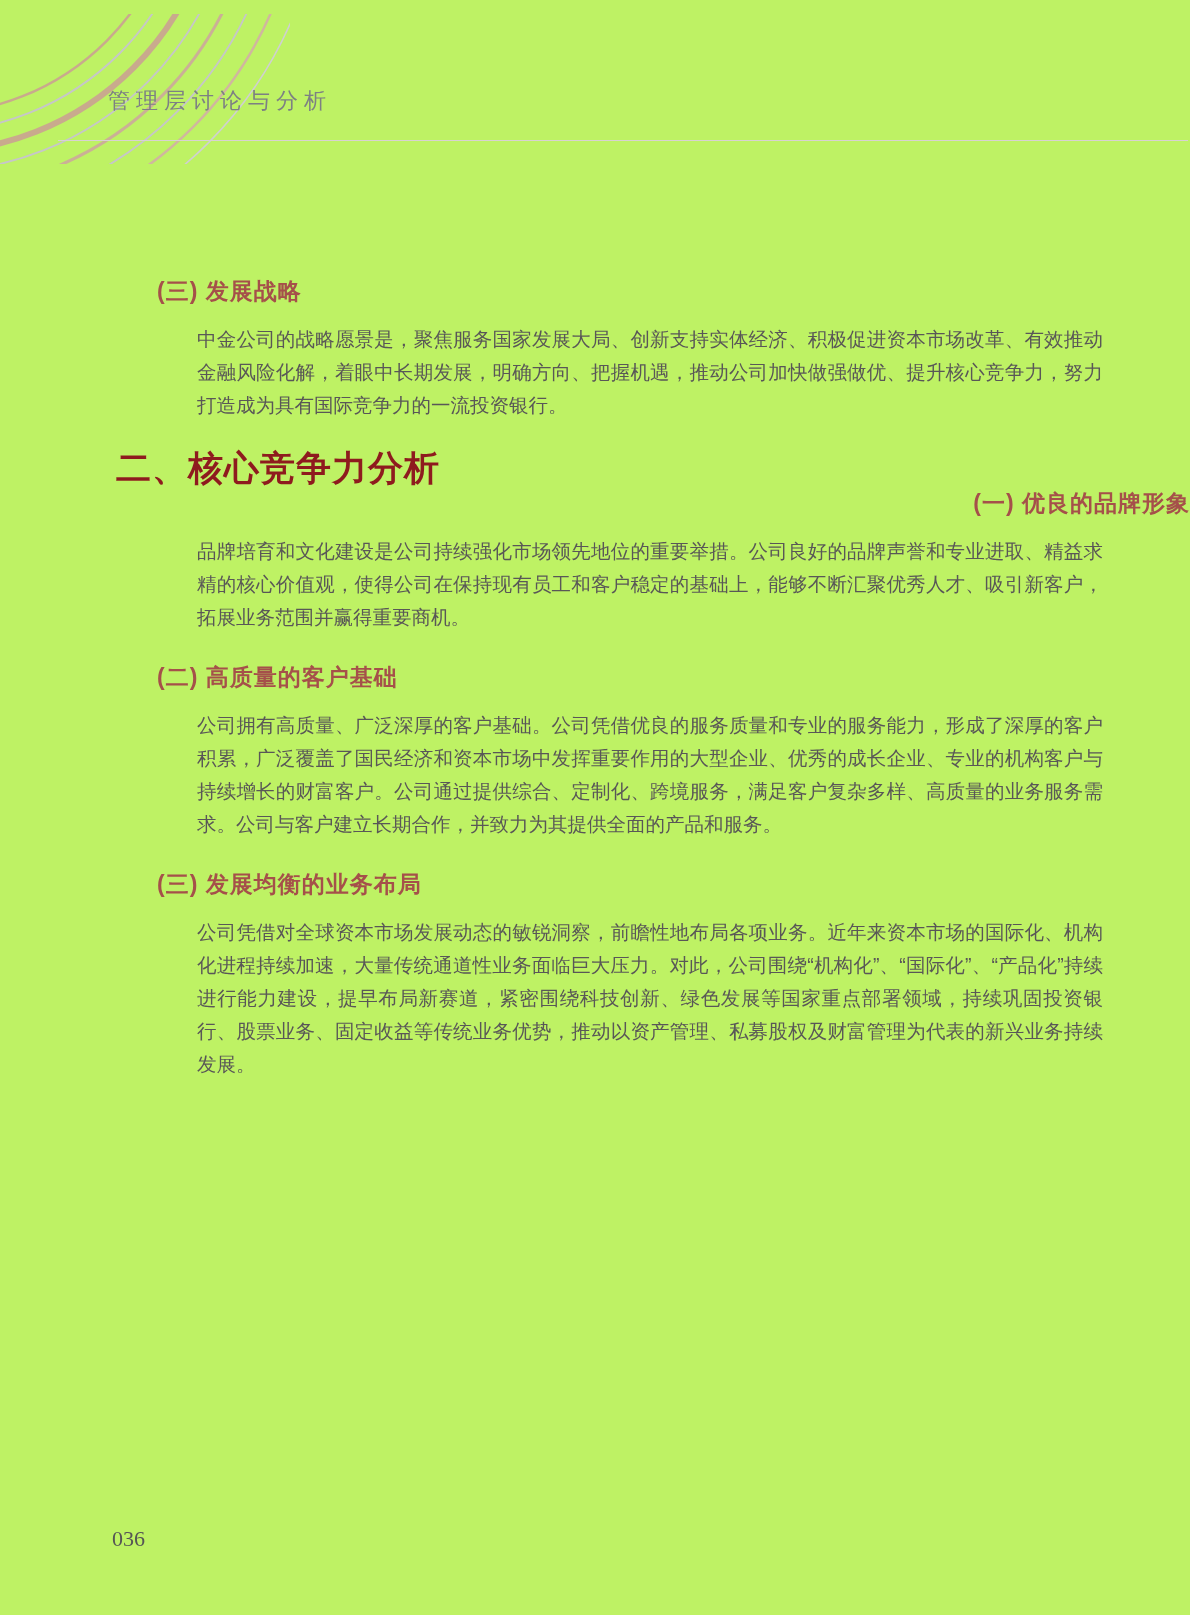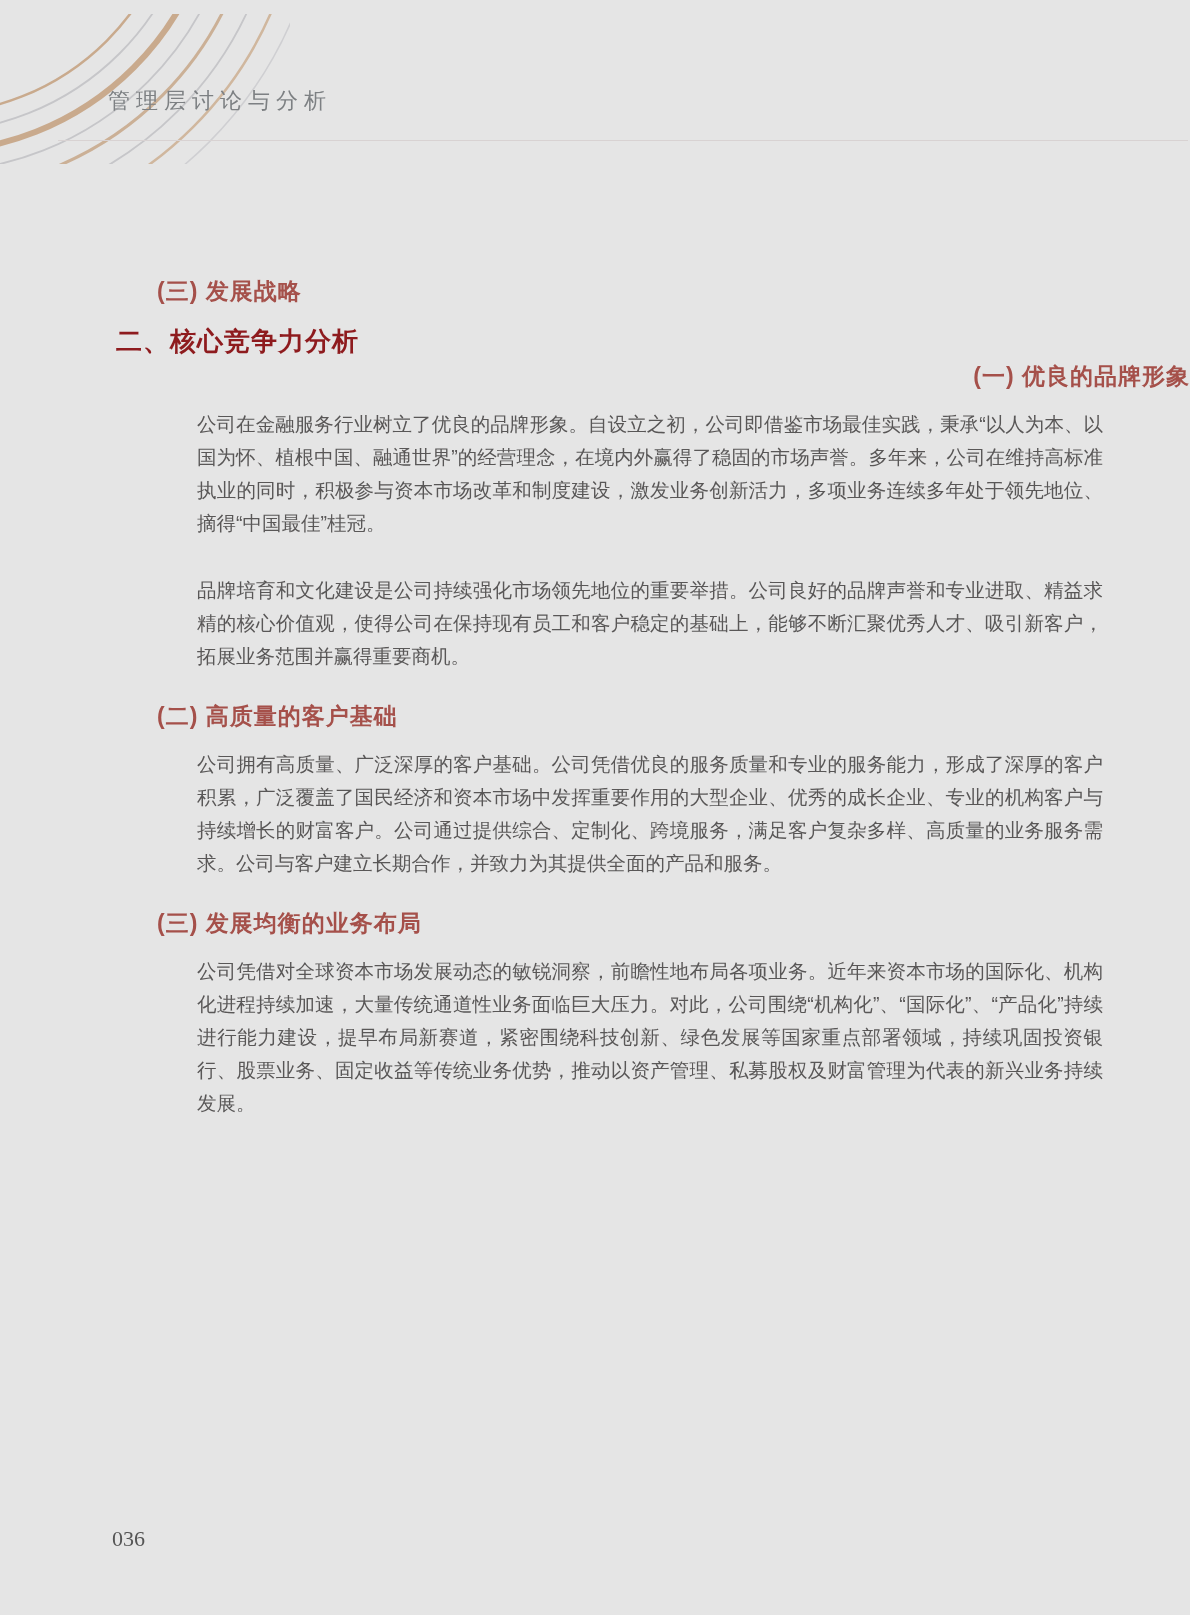--- a/index.html
+++ b/index.html
@@ -1,20 +1,20 @@
 <!DOCTYPE html>
 <html lang="zh"><head>
 <meta charset="utf-8">
 <style>
   html,body{margin:0;padding:0;background:#ffffff;}
   .page{
     position:relative;
     width:1190px;
     height:1615px;
-    background:#e5e5e5;
+    background:#bef264;
     overflow:hidden;
     font-family:"Liberation Sans", sans-serif;
   }
   
   .swoosh{position:absolute;top:14px;left:0;}
   
   .page-header-title{
     position:absolute;
     left:108px;
     top:86px;
@@ -32,21 +32,21 @@
     height:1px;
     background:#d8d2d2;
     border:none;
     margin:0;
     padding:0;
   }
   
   .content{position:absolute;left:0;top:278px;right:0;}
   .main-heading{
     margin:20px 0 6px 116px;
-    font-size:26px;
+    font-size:35px;
     line-height:32px;
     font-weight:bold;
     color:#8e1b1e;
     letter-spacing:1px;
   }
   .sub-heading{
     margin:28px 0 18px 157px;
     font-size:23px;
     line-height:27px;
     font-weight:bold;
@@ -93,28 +93,28 @@
   </svg>
 
   <div class="page-header-title">管理层讨论与分析</div>
 
   <div class="header-rule"></div>
 
   <main class="content">
 
     <section>
       <h3 class="sub-heading">(三) 发展战略</h3>
+      <p class="body-para">中金公司的战略愿景是，聚焦服务国家发展大局、创新支持实体经济、积极促进资本市场改革、有效推动金融风险化解，着眼中长期发展，明确方向、把握机遇，推动公司加快做强做优、提升核心竞争力，努力打造成为具有国际竞争力的一流投资银行。</p>
     </section>
 
 
     <h2 class="main-heading">二、核心竞争力分析</h2>
 
     <section id="sec-brand">
       <h3 class="sub-heading">(一) 优良的品牌形象</h3>
-      <p class="body-para gap-lg">公司在金融服务行业树立了优良的品牌形象。自设立之初，公司即借鉴市场最佳实践，秉承“以人为本、以国为怀、植根中国、融通世界”的经营理念，在境内外赢得了稳固的市场声誉。多年来，公司在维持高标准执业的同时，积极参与资本市场改革和制度建设，激发业务创新活力，多项业务连续多年处于领先地位、摘得“中国最佳”桂冠。</p>
       <p class="body-para">品牌培育和文化建设是公司持续强化市场领先地位的重要举措。公司良好的品牌声誉和专业进取、精益求精的核心价值观，使得公司在保持现有员工和客户稳定的基础上，能够不断汇聚优秀人才、吸引新客户，拓展业务范围并赢得重要商机。</p>
     </section>
 
     <section>
       <h3 class="sub-heading">(二) 高质量的客户基础</h3>
       <p class="body-para">公司拥有高质量、广泛深厚的客户基础。公司凭借优良的服务质量和专业的服务能力，形成了深厚的客户积累，广泛覆盖了国民经济和资本市场中发挥重要作用的大型企业、优秀的成长企业、专业的机构客户与持续增长的财富客户。公司通过提供综合、定制化、跨境服务，满足客户复杂多样、高质量的业务服务需求。公司与客户建立长期合作，并致力为其提供全面的产品和服务。</p>
     </section>
 
     <section>
       <h3 class="sub-heading">(三) 发展均衡的业务布局</h3>

